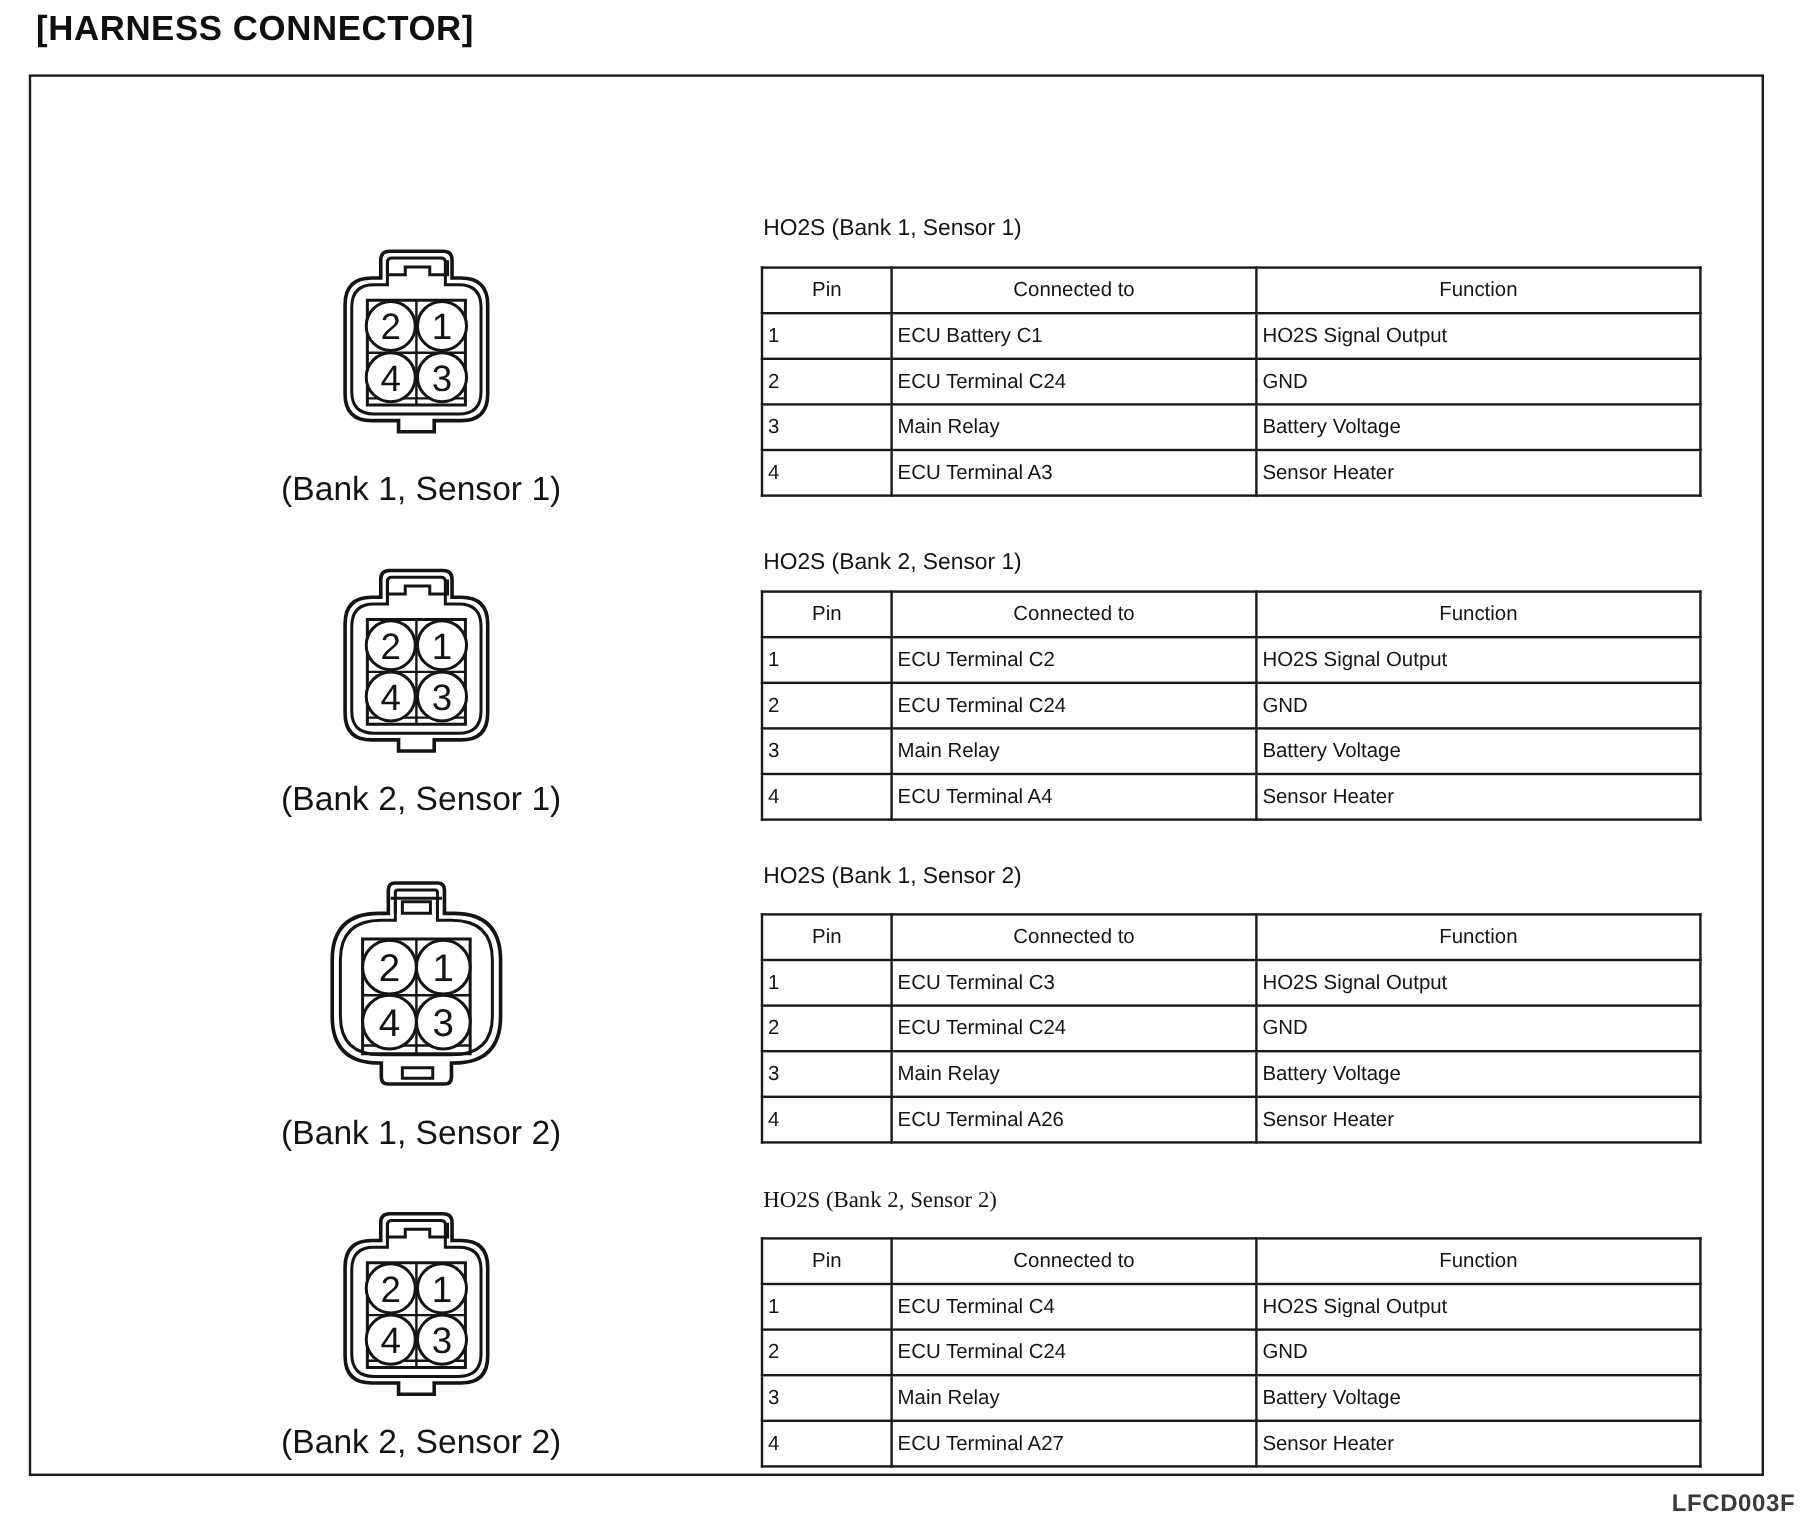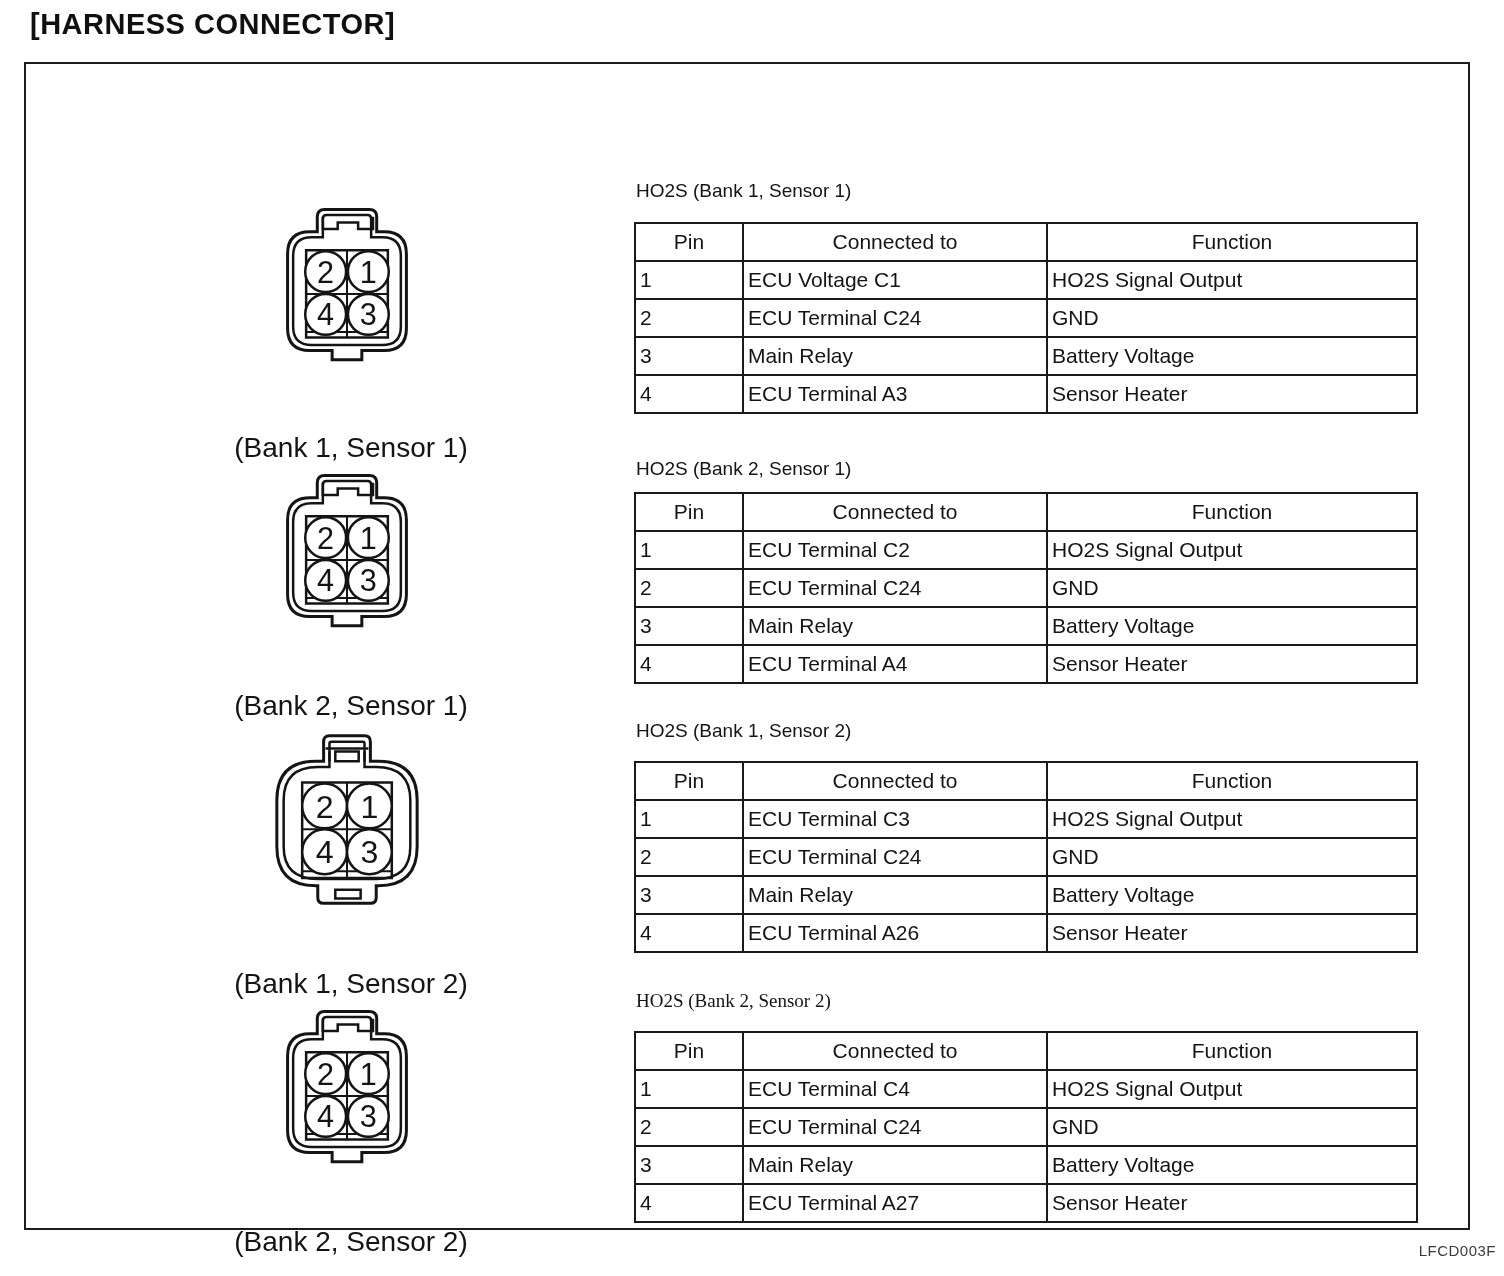--- a/index.html
+++ b/index.html
@@ -24,45 +24,45 @@
   #conn1 { left:256px; top:138px; width:130px; }
   #conn2 { left:256px; top:404px; width:130px; }
   #conn3 { left:245px; top:664px; width:152px; }
   #conn4 { left:256px; top:940px; width:130px; }
   .pin-num {
     font-family:"Liberation Sans", sans-serif;
     font-size:33px; fill:#141414;
   }
   .cap {
     position:absolute; left:155px; width:340px; text-align:center;
-    font-size:28px; color:#141414; white-space:nowrap;margin-top:40px;
+    font-size:28px; color:#141414; white-space:nowrap;
   }
   #cap1 { top:328px; } #cap2 { top:586px; } #cap3 { top:864px; } #cap4 { top:1122px;text-align:center; }
   .tbl-title {
     position:absolute; left:610px; font-size:19px; color:#141414; white-space:nowrap;
   }
   #ttl1 { top:116px; } #ttl2 { top:394px;text-align:right; } #ttl3 { top:656px; } #ttl4 { top:926px;font-family:Liberation Serif, serif; }
   table.ptable {
     position:absolute; left:608px; width:782px;
     border-collapse:collapse; table-layout:fixed;
     background:#fff;
   }
   #tbl1 { top:158px; } #tbl2 { top:428px; } #tbl3 { top:697px; } #tbl4 { top:967px; }
   .ptable th, .ptable td {
     border:2px solid #1a1a1a; height:38px;
     vertical-align:middle;
-    font-size:21px; font-weight:normal; color:#141414;
+    font-size:17px; font-weight:normal; color:#141414;
     padding:0 4px; overflow:hidden; white-space:nowrap;margin-top:16px;
   }
   .ptable col.c-pin  { width:108px; }
   .ptable col.c-conn { width:304px; }
   .ptable col.c-func { width:370px; }
   .footer-code {
     position:absolute; right:8px; top:1242px;
-    font-size:15px; color:#3a3a3a; letter-spacing:0.5px;
+    font-size:20px; color:#3a3a3a; letter-spacing:0.5px;font-weight:bold;
   }
 </style>
 </head>
 <body>
 
 <div class="page">
 
   <div class="page-title">[HARNESS CONNECTOR]</div>
 
   <div class="frame">
@@ -164,21 +164,21 @@
       <thead>
         <tr>
           <th>Pin</th>
           <th>Connected to</th>
           <th>Function</th>
         </tr>
       </thead>
       <tbody>
         <tr>
           <td>1</td>
-          <td>ECU Voltage C1</td>
+          <td>ECU Battery C1</td>
           <td>HO2S Signal Output</td>
         </tr>
         <tr>
           <td>2</td>
           <td>ECU Terminal C24</td>
           <td>GND</td>
         </tr>
         <tr>
           <td>3</td>
           <td>Main Relay</td>

